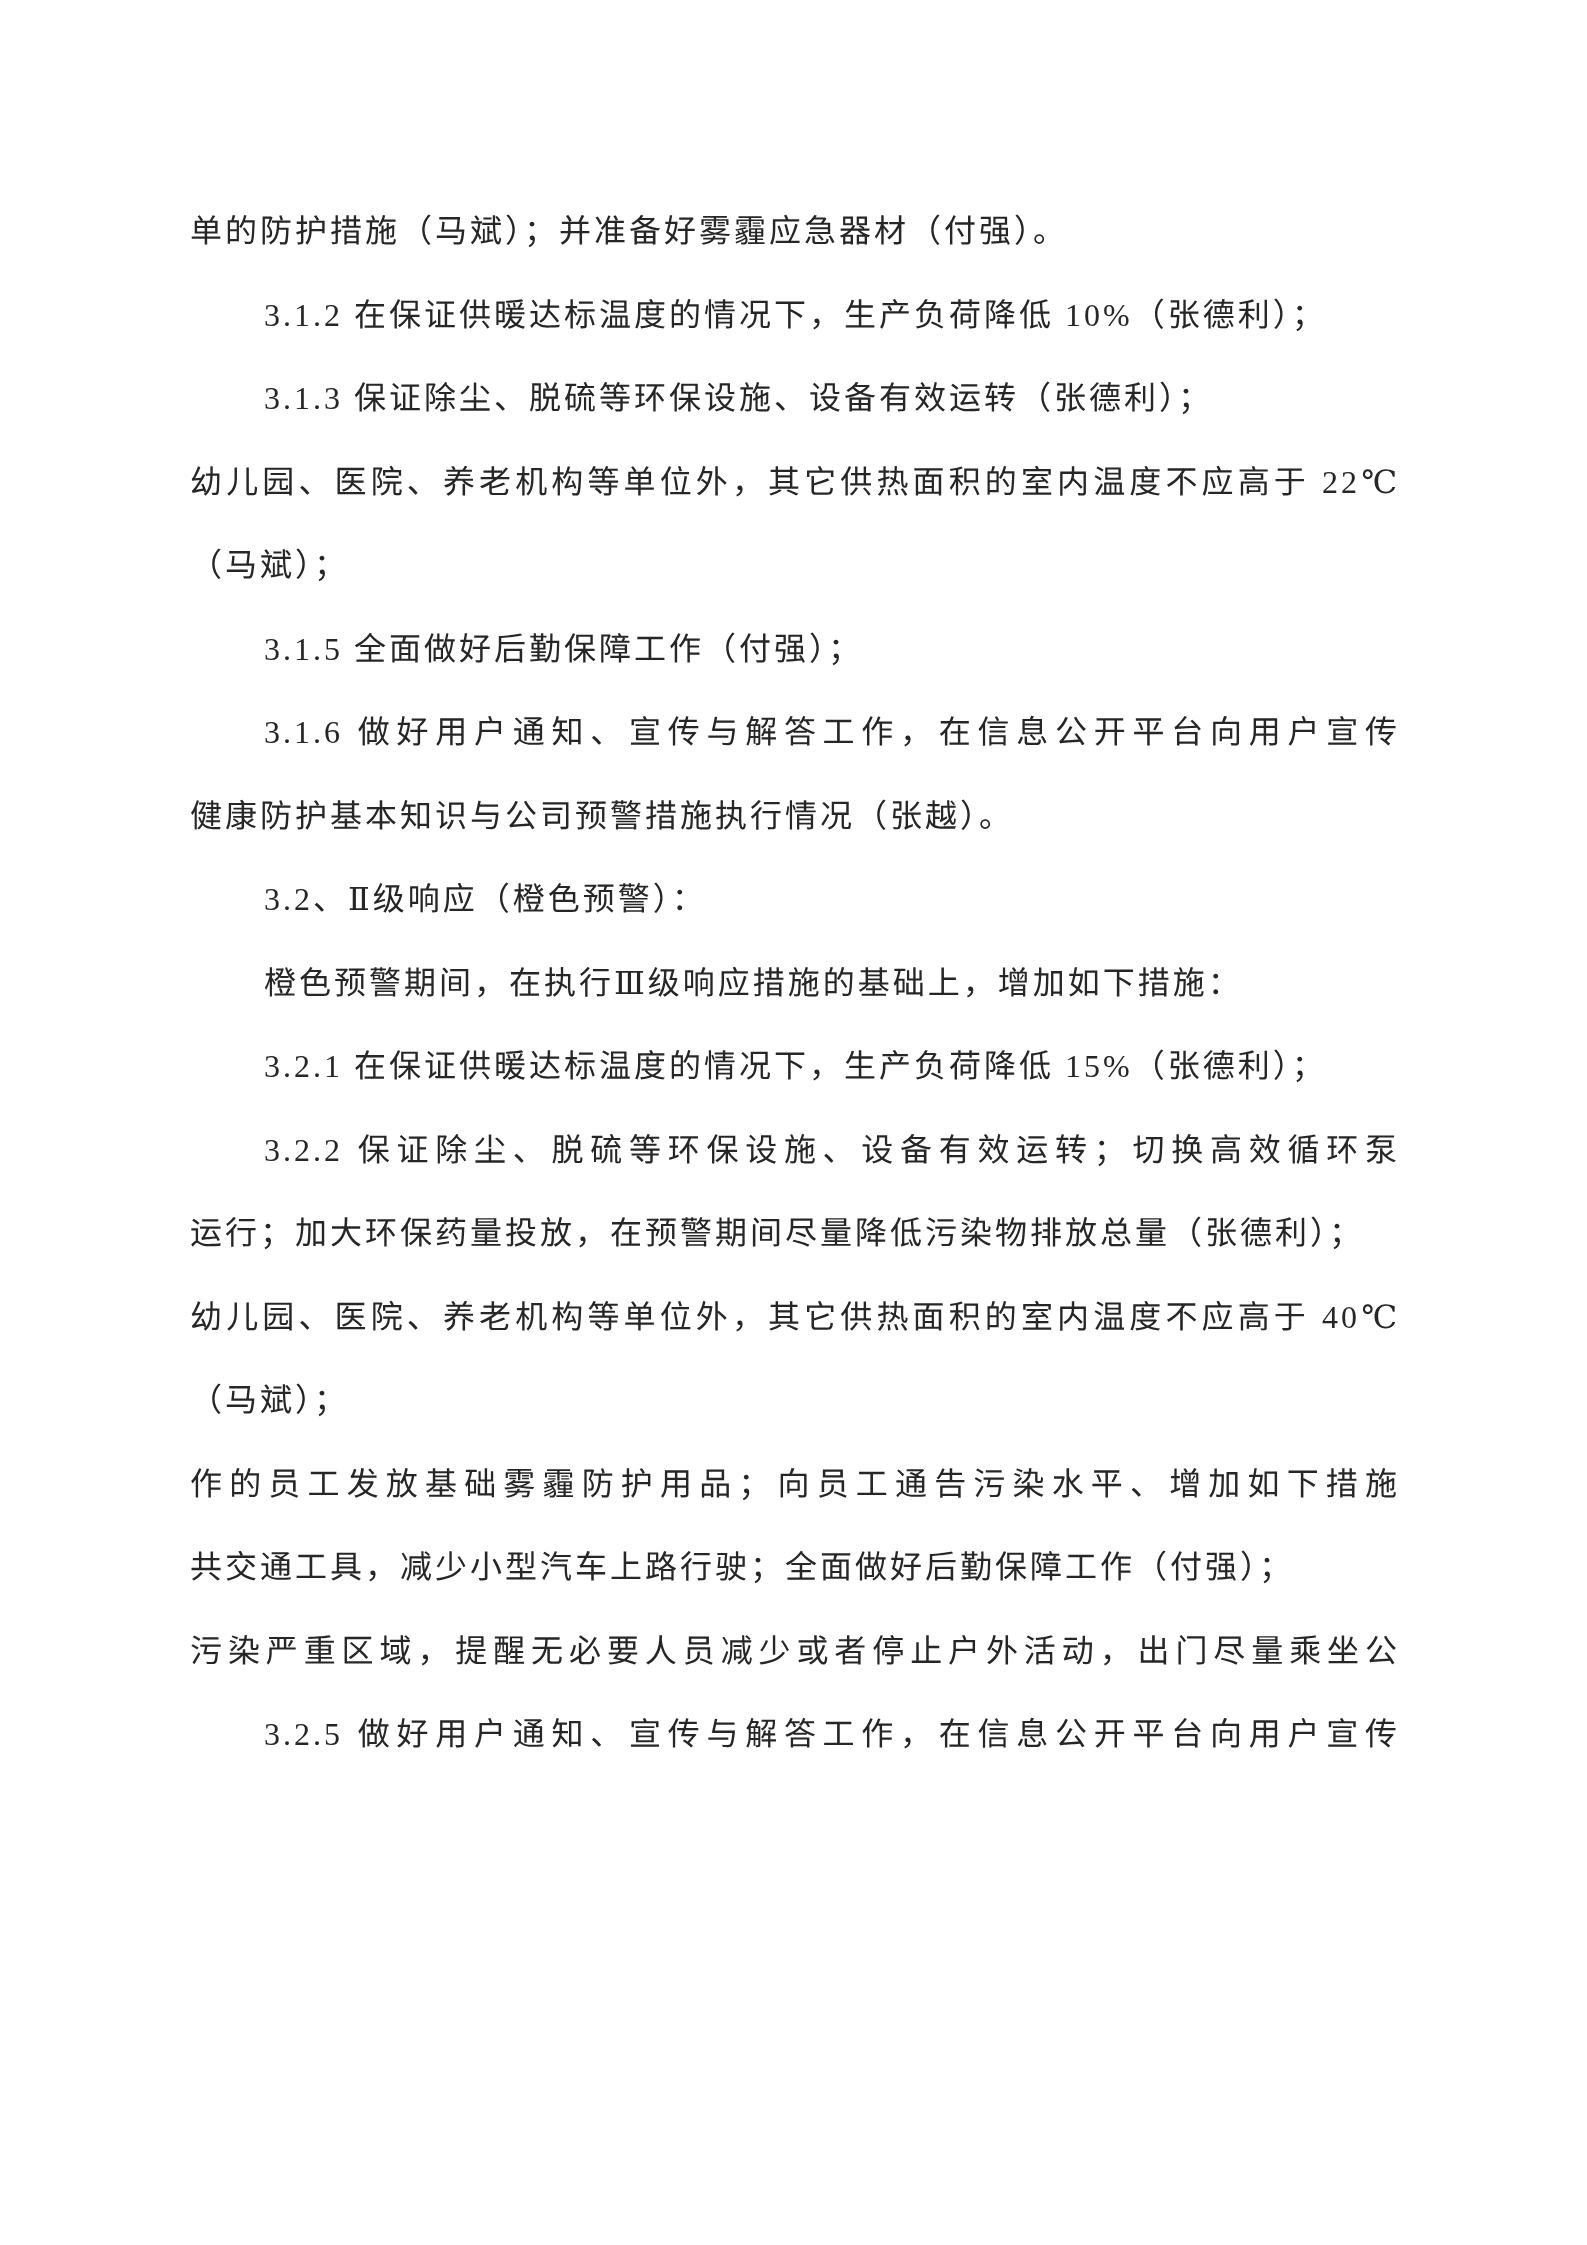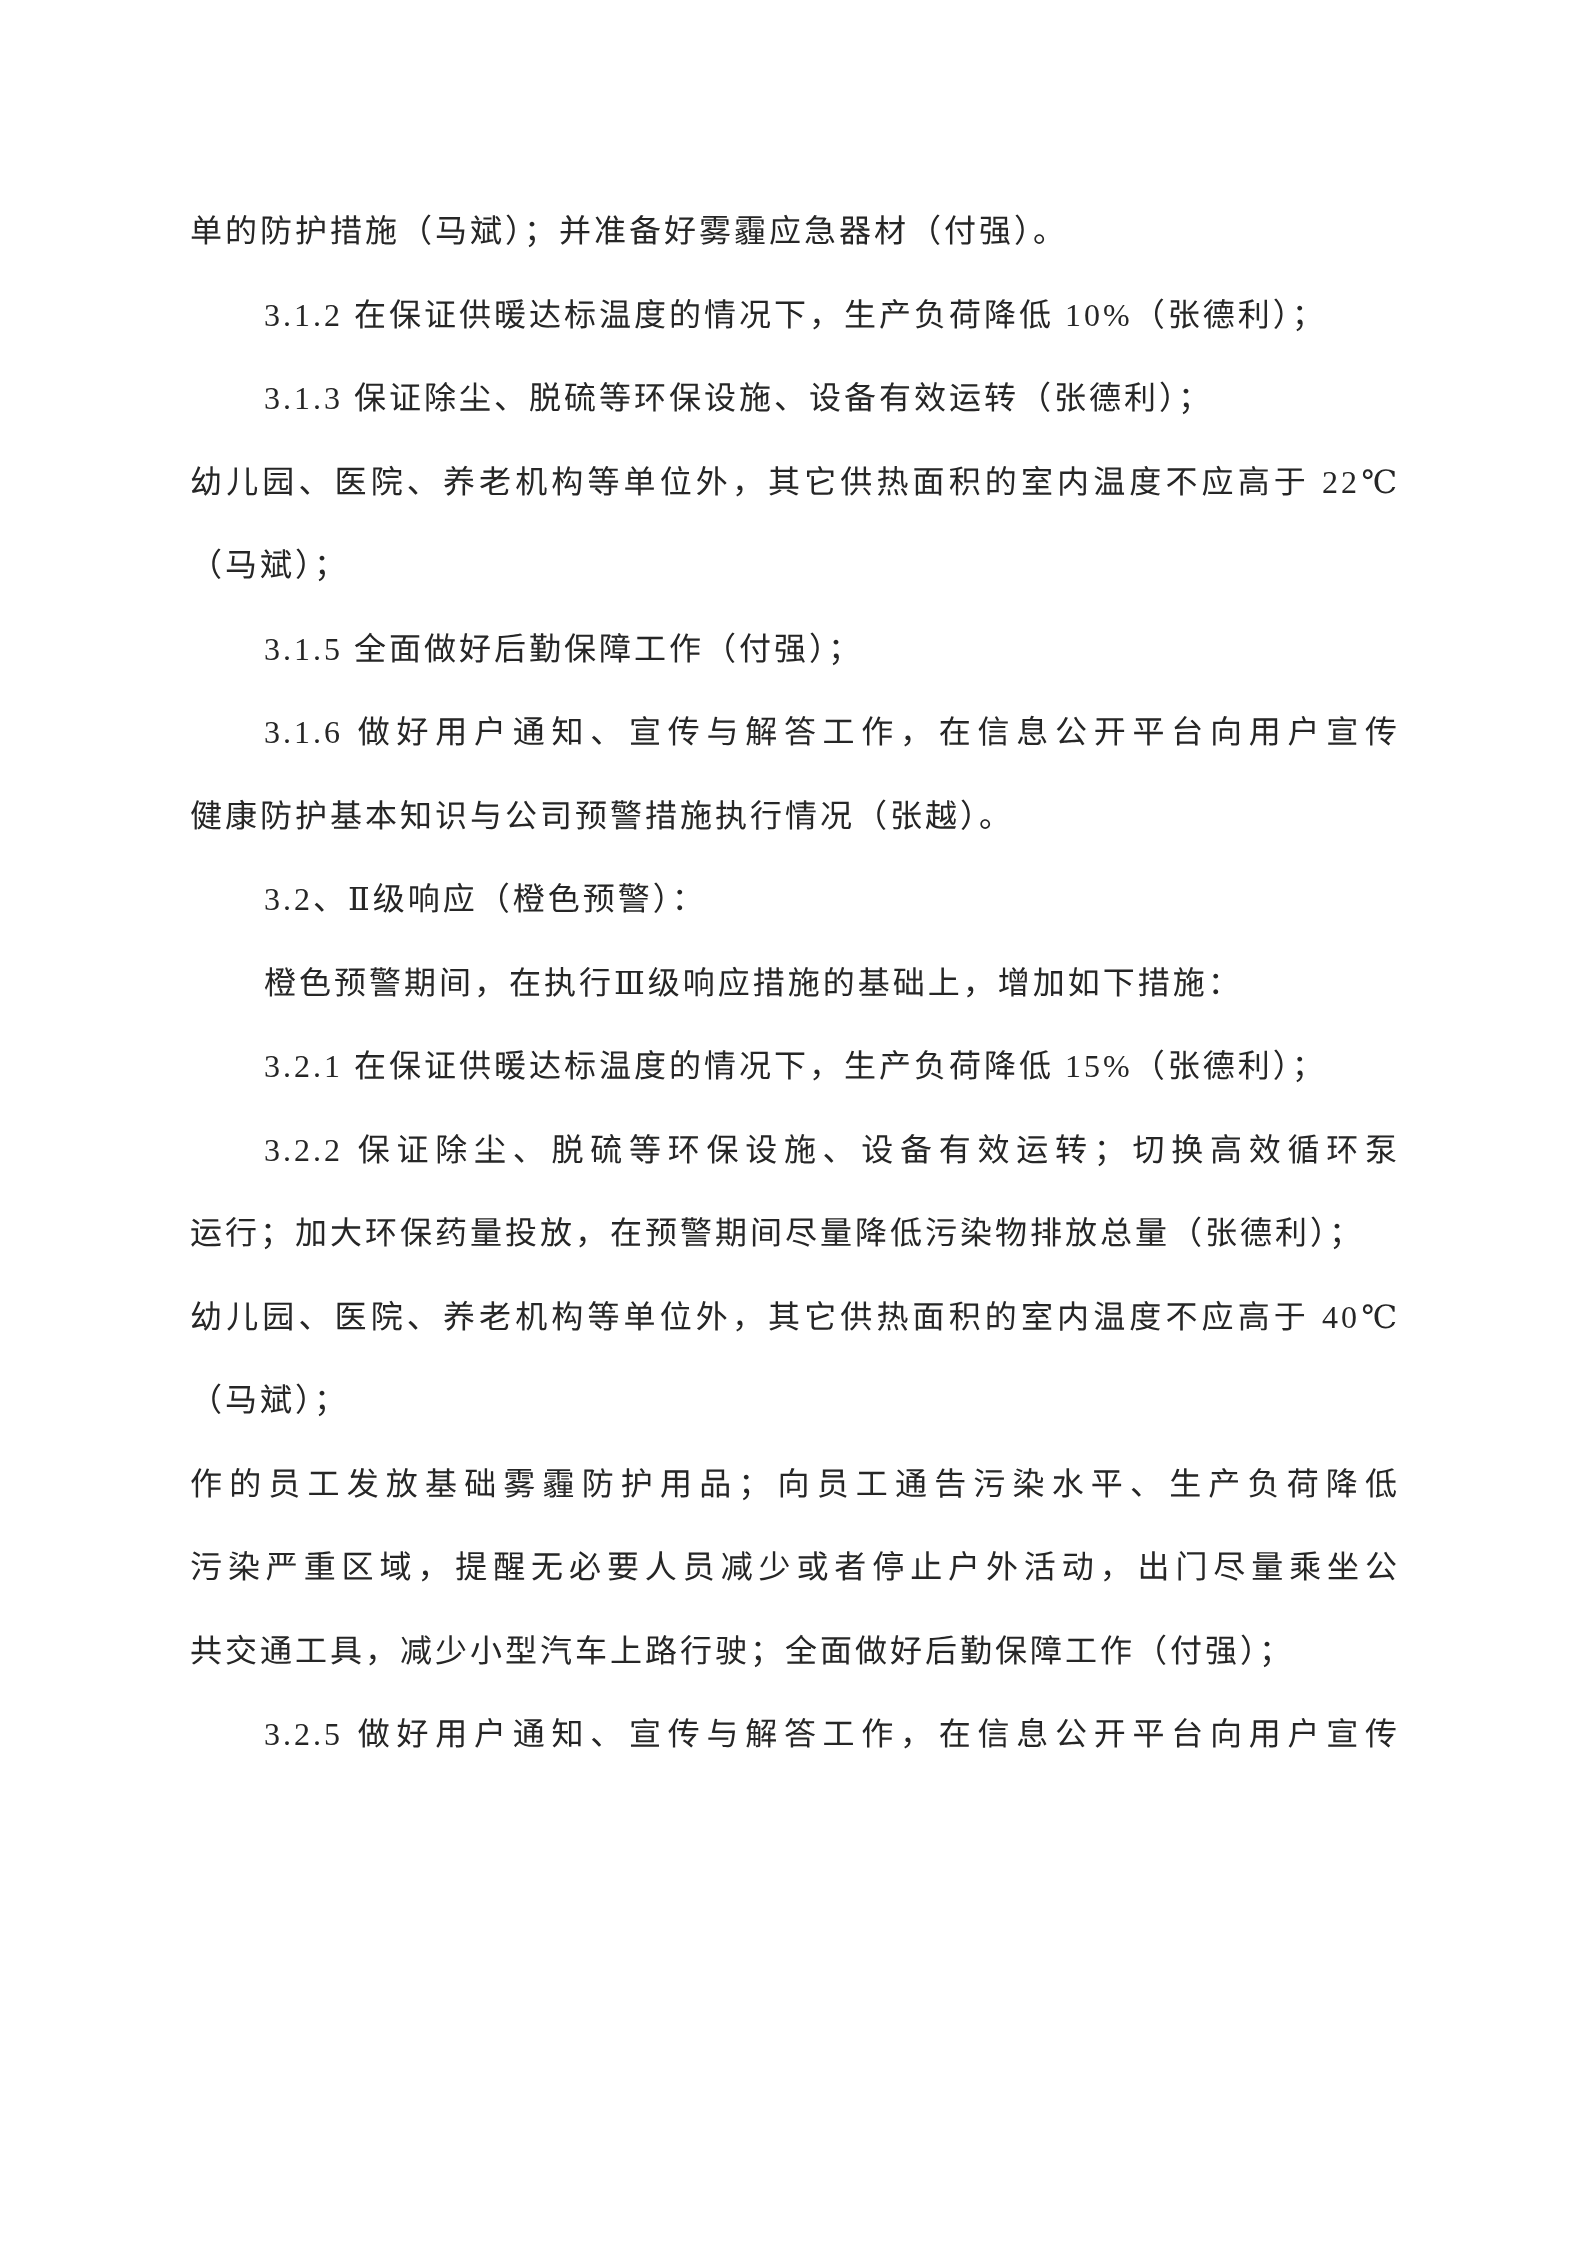--- a/index.html
+++ b/index.html
@@ -93,23 +93,23 @@
       <div class="line ind full">3.2.2 保证除尘、脱硫等环保设施、设备有效运转；切换高效循环泵</div>
       <div class="line">运行；加大环保药量投放，在预警期间尽量降低污染物排放总量（张德利）；</div>
     </div>
 
     <div class="para">
       <div class="line full">幼儿园、医院、养老机构等单位外，其它供热面积的室内温度不应高于 40℃</div>
       <div class="line">（马斌）；</div>
     </div>
 
     <div class="para">
-      <div class="line full">作的员工发放基础雾霾防护用品；向员工通告污染水平、生产负荷降低</div>
+      <div class="line full">作的员工发放基础雾霾防护用品；向员工通告污染水平、增加如下措施</div>
+      <div class="line">共交通工具，减少小型汽车上路行驶；全面做好后勤保障工作（付强）；</div>
       <div class="line full">污染严重区域，提醒无必要人员减少或者停止户外活动，出门尽量乘坐公</div>
-      <div class="line">共交通工具，减少小型汽车上路行驶；全面做好后勤保障工作（付强）；</div>
     </div>
 
     <div class="para">
       <div class="line ind full">3.2.5 做好用户通知、宣传与解答工作，在信息公开平台向用户宣传</div>
     </div>
 
   </div>
 </div>
 
 </body></html>

